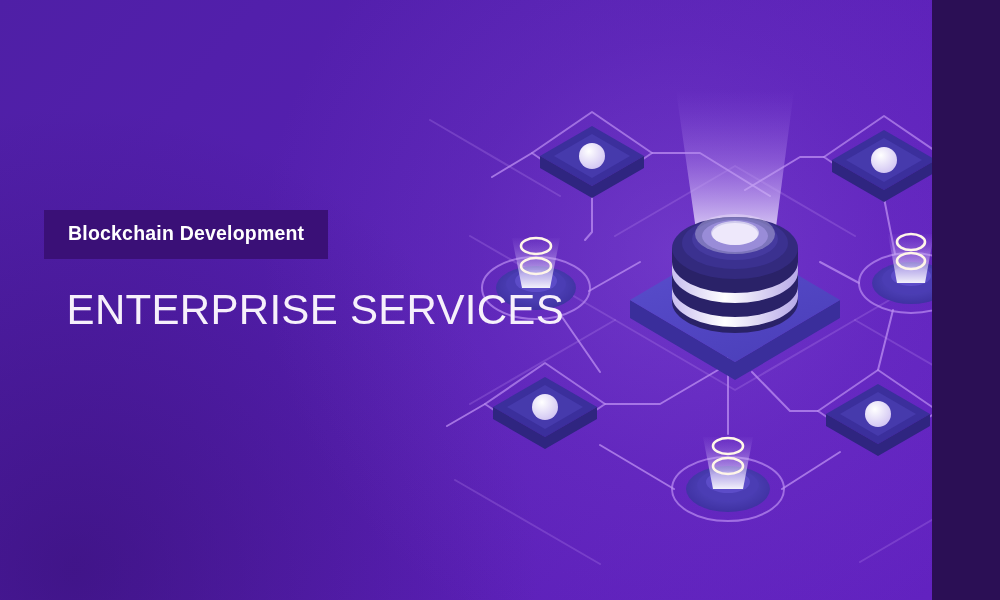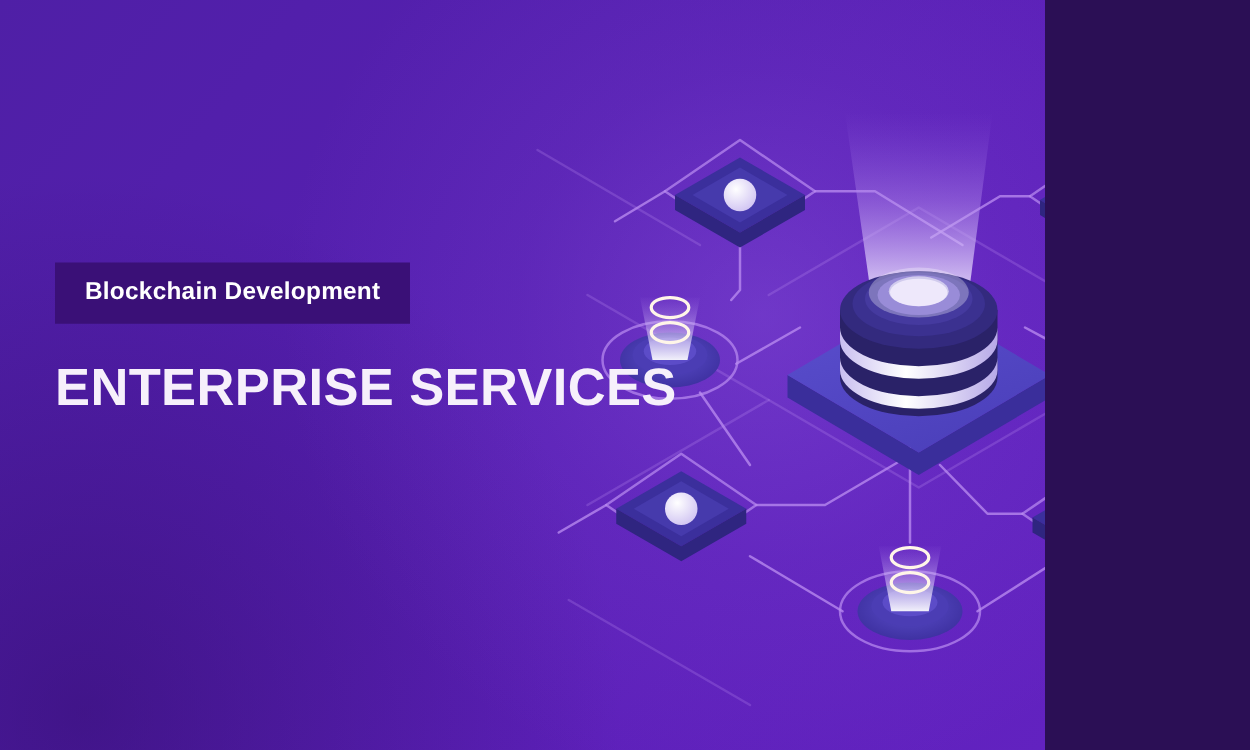--- a/index.html
+++ b/index.html
@@ -5,21 +5,21 @@
 <style>
   html, body {
     margin: 0;
     padding: 0;
     background: #2b0f55;
   }
   * { box-sizing: border-box; }
 
   .banner {
     position: relative;
-    width: 836px;
+    width: 932px;
     height: 600px;
     overflow: hidden;
     background: linear-gradient(128deg, #4f1fa6 0%, #551fb0 38%, #5d20ba 72%, #6222c0 100%);
     font-family: "Liberation Sans", sans-serif;
   }
 
   
   .bg-glow {
     position: absolute;
     inset: 0;
@@ -43,24 +43,25 @@
     font-size: 19.5px;
     font-weight: bold;
     letter-spacing: 0.2px;
     padding: 14px 24px 15px 24px;
     line-height: 1;
   }
   .headline {
     margin: 24px 0 0 0;
     color: #f6f0fb;
     font-size: 42px;
-    font-weight: bold;
+    font-weight: normal;
     line-height: 1.28;
     letter-spacing: 0.3px;
     text-transform: uppercase;
+    text-align: right;
   }
   .headline .l2 { display: block; }
 
   
   .art {
     position: absolute;
     left: 0; top: 0;
     width: 1000px; height: 600px;
     pointer-events: none;
   }

